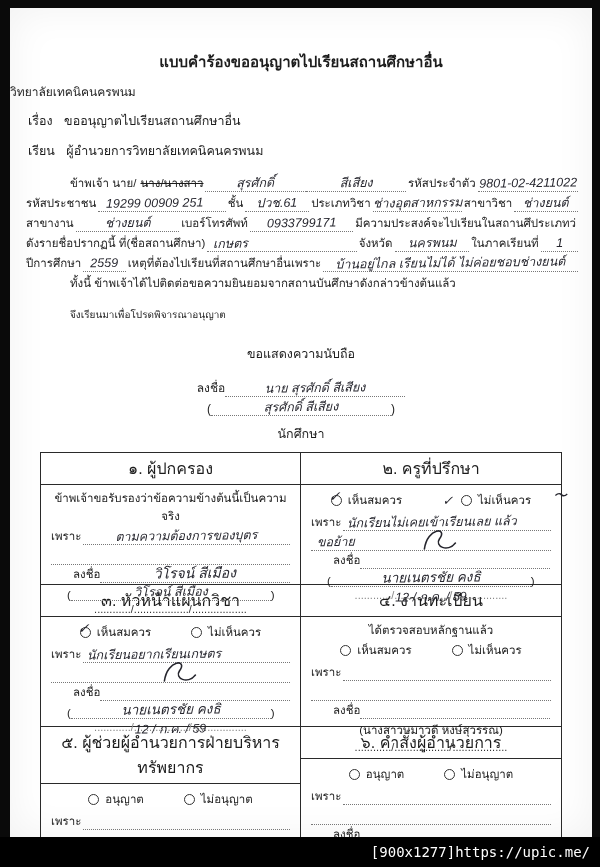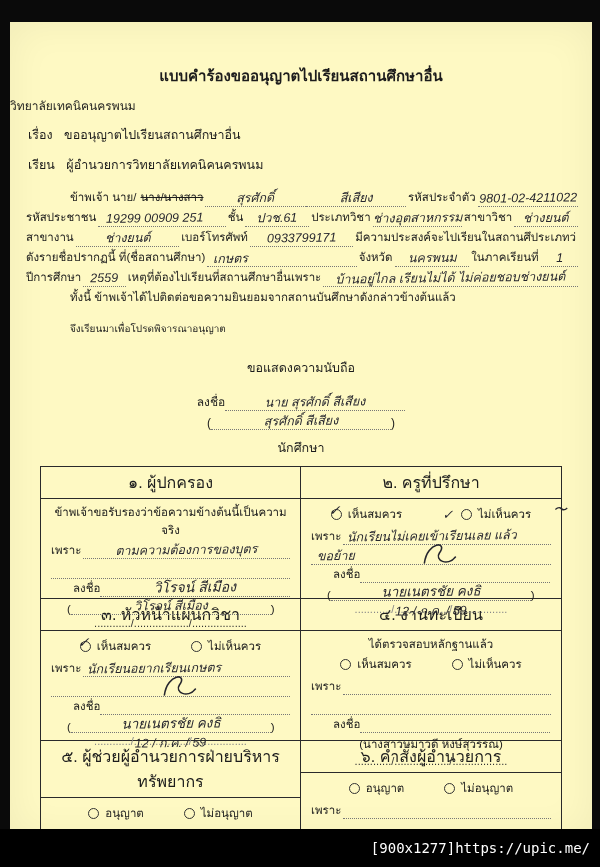--- a/index.html
+++ b/index.html
@@ -1,25 +1,25 @@
 <!DOCTYPE html>
 <html><head>
 <meta charset="utf-8">
 <style>
   html,body{margin:0;padding:0;background:#000;}
   .stage{position:relative;width:600px;height:867px;background:#0a0a0a;overflow:hidden;
          font-family:"Liberation Sans",sans-serif;color:#1c1c1c;}
-  .paper{position:absolute;left:10px;right:8px;top:8px;bottom:30px;background:#fef9c3;
-         box-shadow:inset 0 0 40px rgba(0,0,0,.06);margin-top:14px;}
+  .paper{position:absolute;left:10px;right:8px;top:8px;bottom:30px;background:#ffffff;
+         box-shadow:inset 0 0 40px rgba(0,0,0,.06);}
   .title{ text-align:center;font-size:15px;font-weight:bold;margin-top:42px;}
   .college{text-align:left;font-size:12px;margin:8px 30px 0 0;}
   .subj,.to{font-size:12.5px;margin:10px 0 0 18px;}
   .subj span.lbl,.to span.lbl{margin-right:8px;}
   .para{font-size:11.5px;margin:12px 14px 0 14px;line-height:20px;}
-  .pline{display:flex;align-items:flex-end;white-space:nowrap;}
+  .pline{display:flex;align-items:center;white-space:nowrap;}
   .pline .lbl{flex:0 0 auto;padding:0 2px;}
   .fill{flex:1 1 auto;border-bottom:1px dotted #777;text-align:center;min-width:14px;
         position:relative;height:16px;}
   .fill .hand{position:absolute;left:0;right:0;bottom:-2px;}
   .hand{font-style:italic;color:#26262e;font-size:12.5px;white-space:nowrap;
         transform:rotate(-.8deg);display:inline-block;}
   .struck{text-decoration:line-through;}
   .consent{text-indent:46px;}
   .request{margin:14px 0 0 60px;font-size:10px;}
   .regards{text-align:center;font-size:12.5px;margin-top:22px;}
@@ -50,21 +50,21 @@
   .csig{display:flex;align-items:flex-end;margin-top:auto;font-size:11.5px;padding-left:22px;position:relative;}
   .csig .fill{max-width:190px;}
   .cparen{display:flex;align-items:flex-end;font-size:11.5px;padding-left:16px;margin-top:1px;}
   .cparen .fill{max-width:200px;}
   .cdate{text-align:center;font-size:11px;color:#333;margin:2px 0 4px 0;position:relative;height:15px;}
   .cdate .hand{position:absolute;left:0;right:0;top:-2px;}
   .printname{text-align:center;margin-top:2px;}
   .printrole{text-align:center;margin-top:3px;}
   .flourish{position:absolute;left:50%;top:-26px;transform:translateX(-30%);}
   .center{text-align:center;}
-  .wm{position:absolute;left:0;right:0;bottom:0;height:38px;background:#000;color:#fff;
+  .wm{position:absolute;left:0;right:0;bottom:0;height:30px;background:#000;color:#fff;
       font-family:"DejaVu Sans Mono",monospace;font-size:14px;display:flex;align-items:center;
       justify-content:flex-end;padding-right:10px;box-sizing:border-box;}
 </style>
 </head>
 <body>
 
 <div class="stage">
  <div class="paper">
 
   <div class="title">แบบคำร้องขออนุญาตไปเรียนสถานศึกษาอื่น</div>

